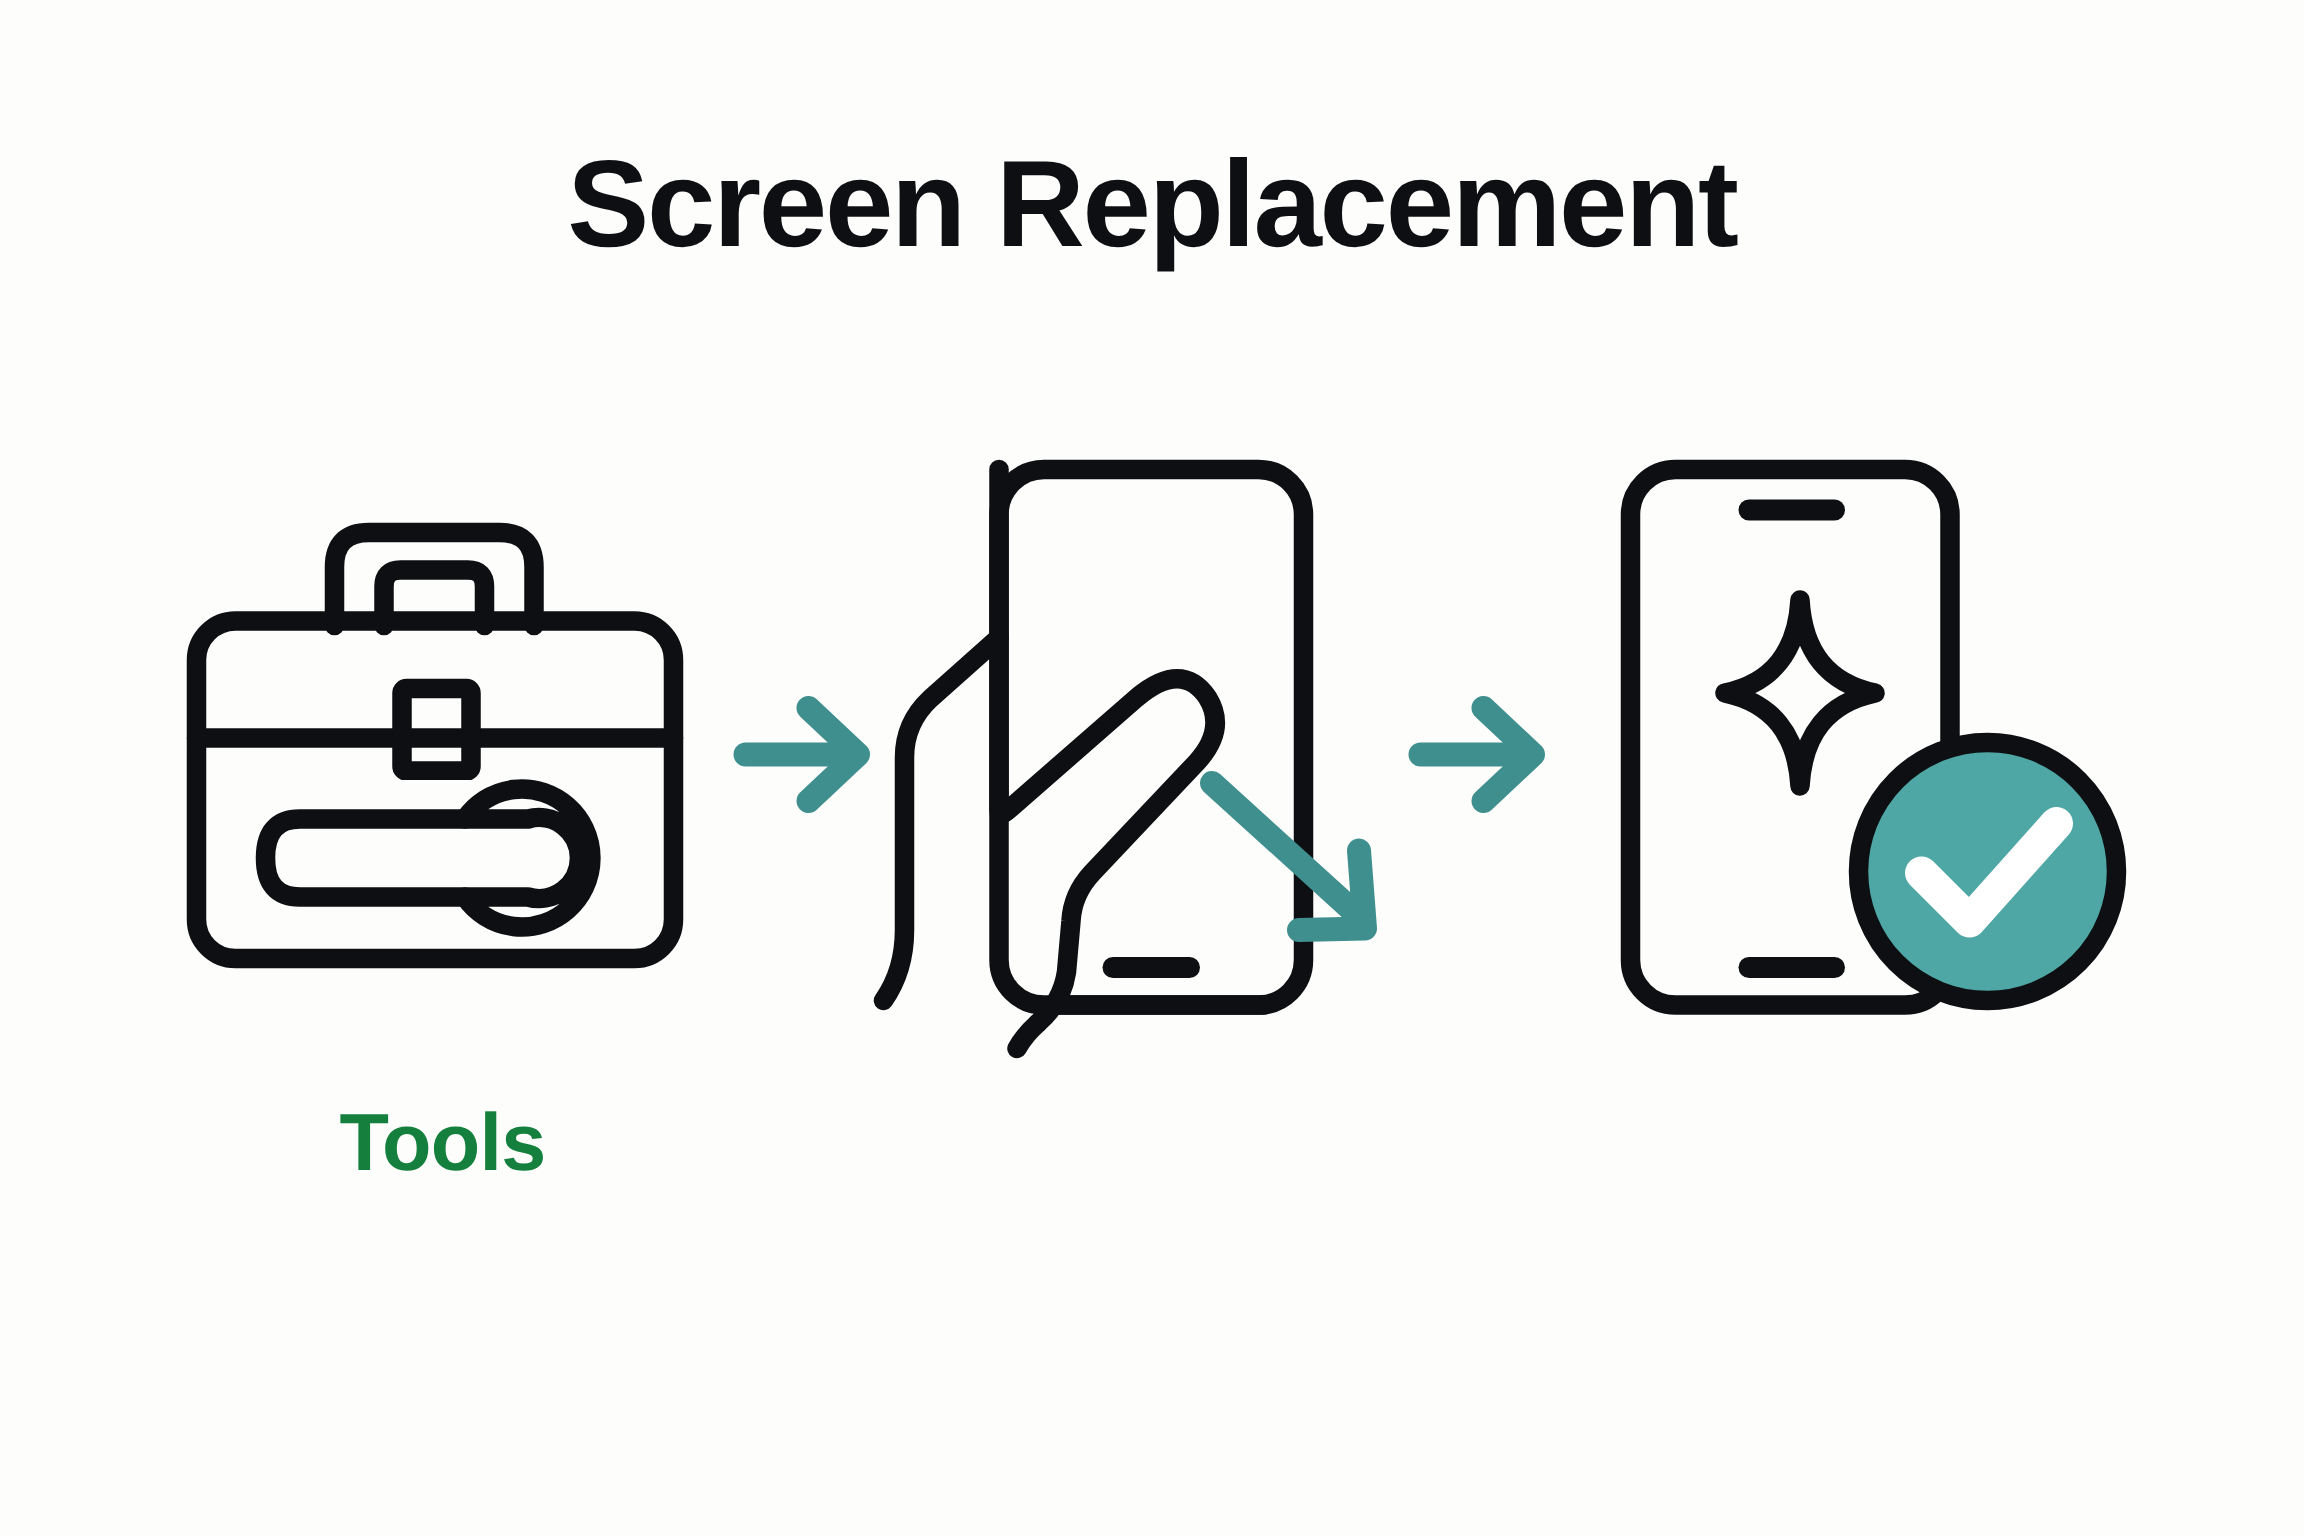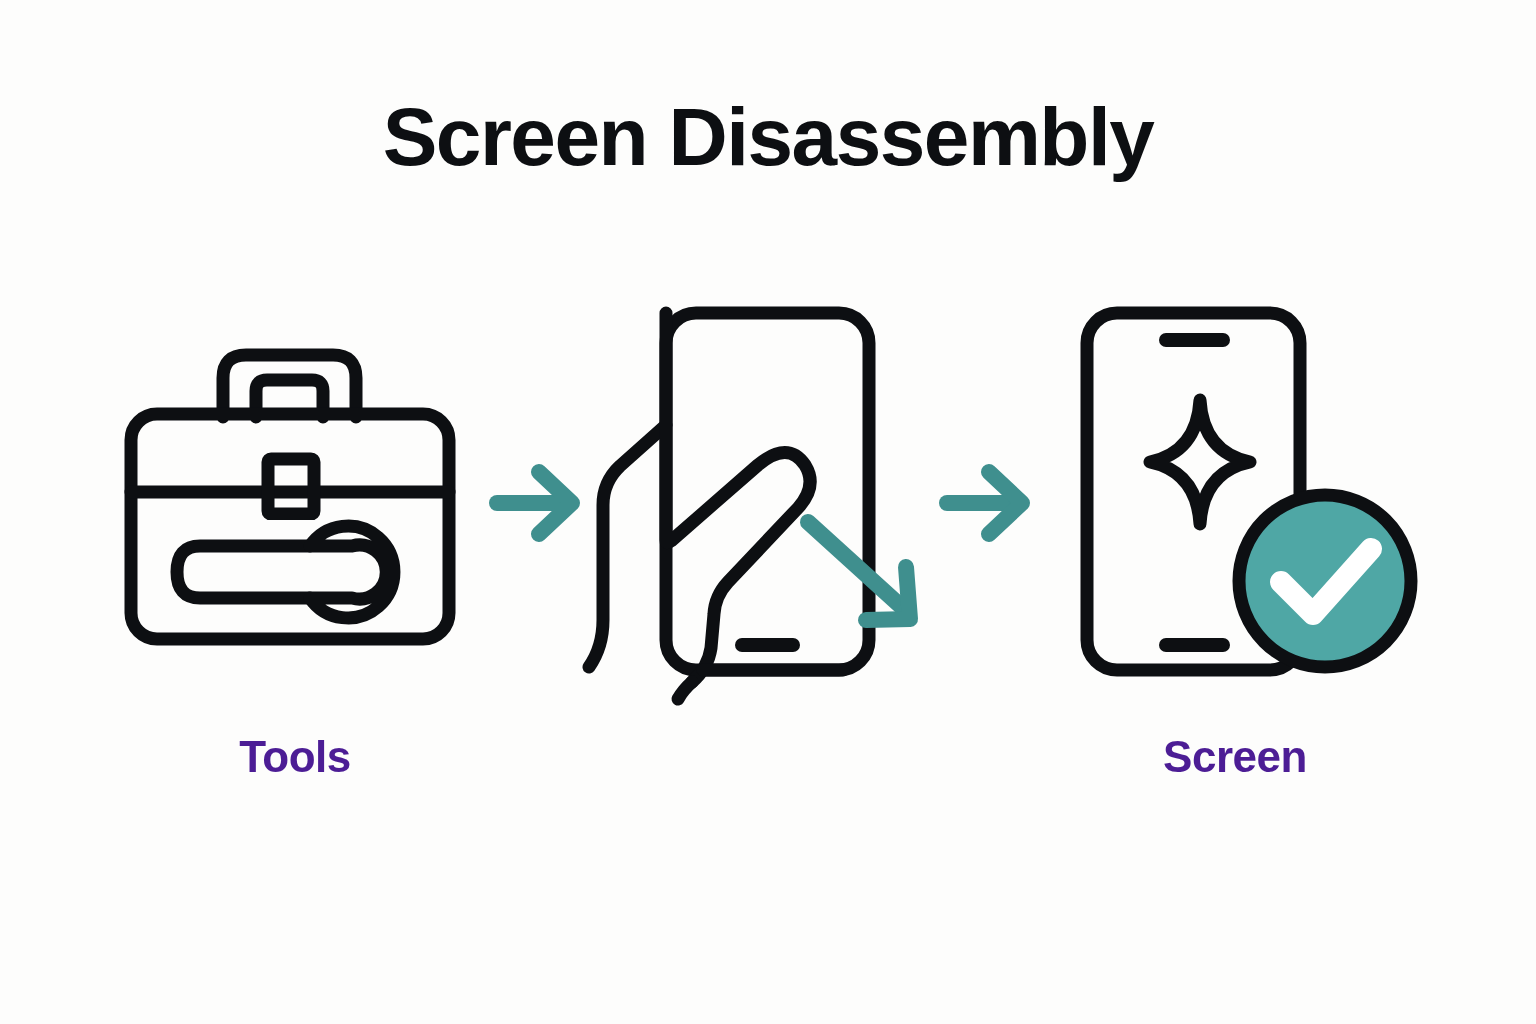--- a/index.html
+++ b/index.html
@@ -28,23 +28,23 @@
     font-size: 82px;
     font-weight: 700;
     letter-spacing: -1.5px;
     color: #0d0f12;
     line-height: 1;
     white-space: nowrap;
   }
   .step-label {
     position: absolute;
     text-align: center;
-    font-size: 44px;
+    font-size: 54px;
     font-weight: 700;
-    color: #4c1d95;
+    color: #15803d;
     line-height: 1;
     white-space: nowrap;
     letter-spacing: -0.5px;
   }
   #label-0 { left: 100px;  top: 735px; width: 390px; }
   #label-1 { left: 555px;  top: 735px; width: 390px; }
   #label-2 { left: 1040px; top: 735px; width: 390px; }
   svg.art {
     position: absolute;
     left: 0;
@@ -52,21 +52,21 @@
     width: 1536px;
     height: 1024px;
     overflow: visible;
   }
 </style>
 </head>
 <body>
 
 <div id="infographic">
 
-  <div id="title">Screen Disassembly</div>
+  <div id="title">Screen Replacement</div>
 
   <svg class="art" viewBox="0 0 1536 1024" aria-hidden="true">
     <g fill="none" stroke="#0d0f12" stroke-width="13" stroke-linecap="round" stroke-linejoin="round">
 
       <path d="M 223 417 L 223 378 Q 223 355 246 355 L 333 355 Q 356 355 356 378 L 356 417"></path>
 
       <path d="M 256 417 L 256 391 Q 256 380 267 380 L 312 380 Q 323 380 323 391 L 323 417"></path>
 
       <rect x="131" y="414" width="318" height="225" rx="26" ry="26"></rect>
 
@@ -166,15 +166,14 @@
                Q 1197 452 1200 400 Z"></path>
     </g>
 
     <g>
       <circle cx="1325" cy="581" r="86" fill="#4fa7a5" stroke="#0d0f12" stroke-width="13"></circle>
       <polyline points="1281,582 1313,614 1371,549" fill="none" stroke="#ffffff" stroke-width="22" stroke-linecap="round" stroke-linejoin="round"></polyline>
     </g>
   </svg>
 
   <div class="step-label" id="label-0">Tools</div>
-  <div class="step-label" id="label-2">Screen</div>
 
 </div>
 
 </body></html>

